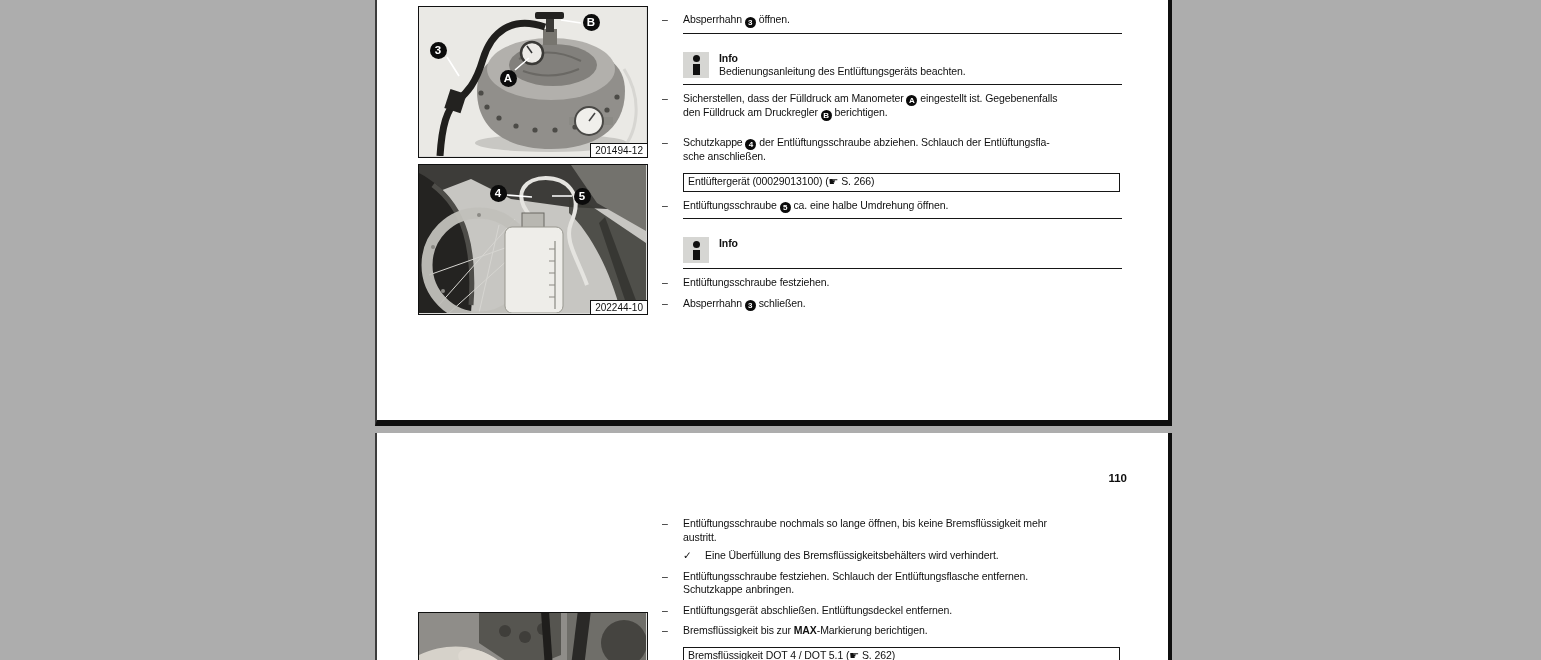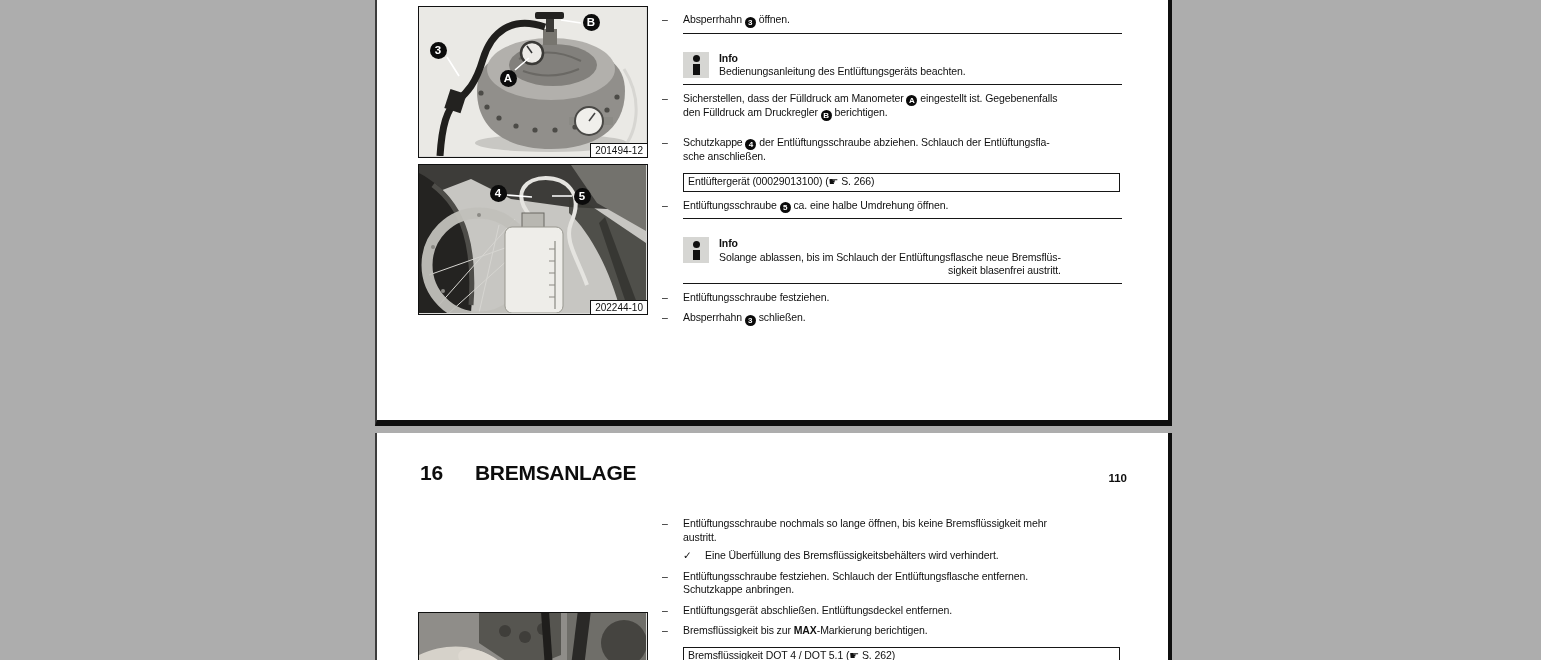--- a/index.html
+++ b/index.html
@@ -173,41 +173,35 @@
           <div class="btext"><span>Entlüftungsschraube </span><span class="ibadge">5</span><span> ca. eine halbe Umdrehung öffnen.</span></div>
         </div>
         <div class="it it-rule"></div>
         <div class="it it-info">
           <div class="info-icon">
             <span class="info-dot"></span>
             <span class="info-stem"></span>
           </div>
           <div class="info-body">
             <div class="info-title">Info</div>
-            <div class="info-text"><span>Solange ablassen, bis im Schlauch der Entlüftungsflasche neue Bremsflüs-
-sigkeit blasenfrei austritt.</span></div>
           </div>
         </div>
         <div class="it it-rule"></div>
         <div class="it it-bullet">
           <span class="dash">–</span>
           <div class="btext"><span>Entlüftungsschraube festziehen.</span></div>
         </div>
         <div class="it it-bullet">
           <span class="dash">–</span>
           <div class="btext"><span>Absperrhahn </span><span class="ibadge">3</span><span> schließen.</span></div>
         </div>
       </div>
   </div>
 
   <div class="page page-2">
-    <div class="chap">
-      <span class="chap-num">16</span>
-      <span class="chap-title">BREMSANLAGE</span>
-    </div>
     <div class="pagenum">110</div>
     <div class="fig-col">
         <div class="fig-frame" style="height: 150px;">
           <div class="fig-photo">
             <svg width="227" height="147" viewBox="0 0 227 147">
               <rect width="227" height="147" fill="#8f8d89"></rect>
               <rect x="148" width="79" height="147" fill="#6f6e69"></rect>
               <circle cx="205" cy="30" r="23" fill="#454440"></circle>
               <path d="M60,0 H142 V42 L102,58 L60,30 Z" fill="#565550"></path>
               <g fill="#3f3e3a">

